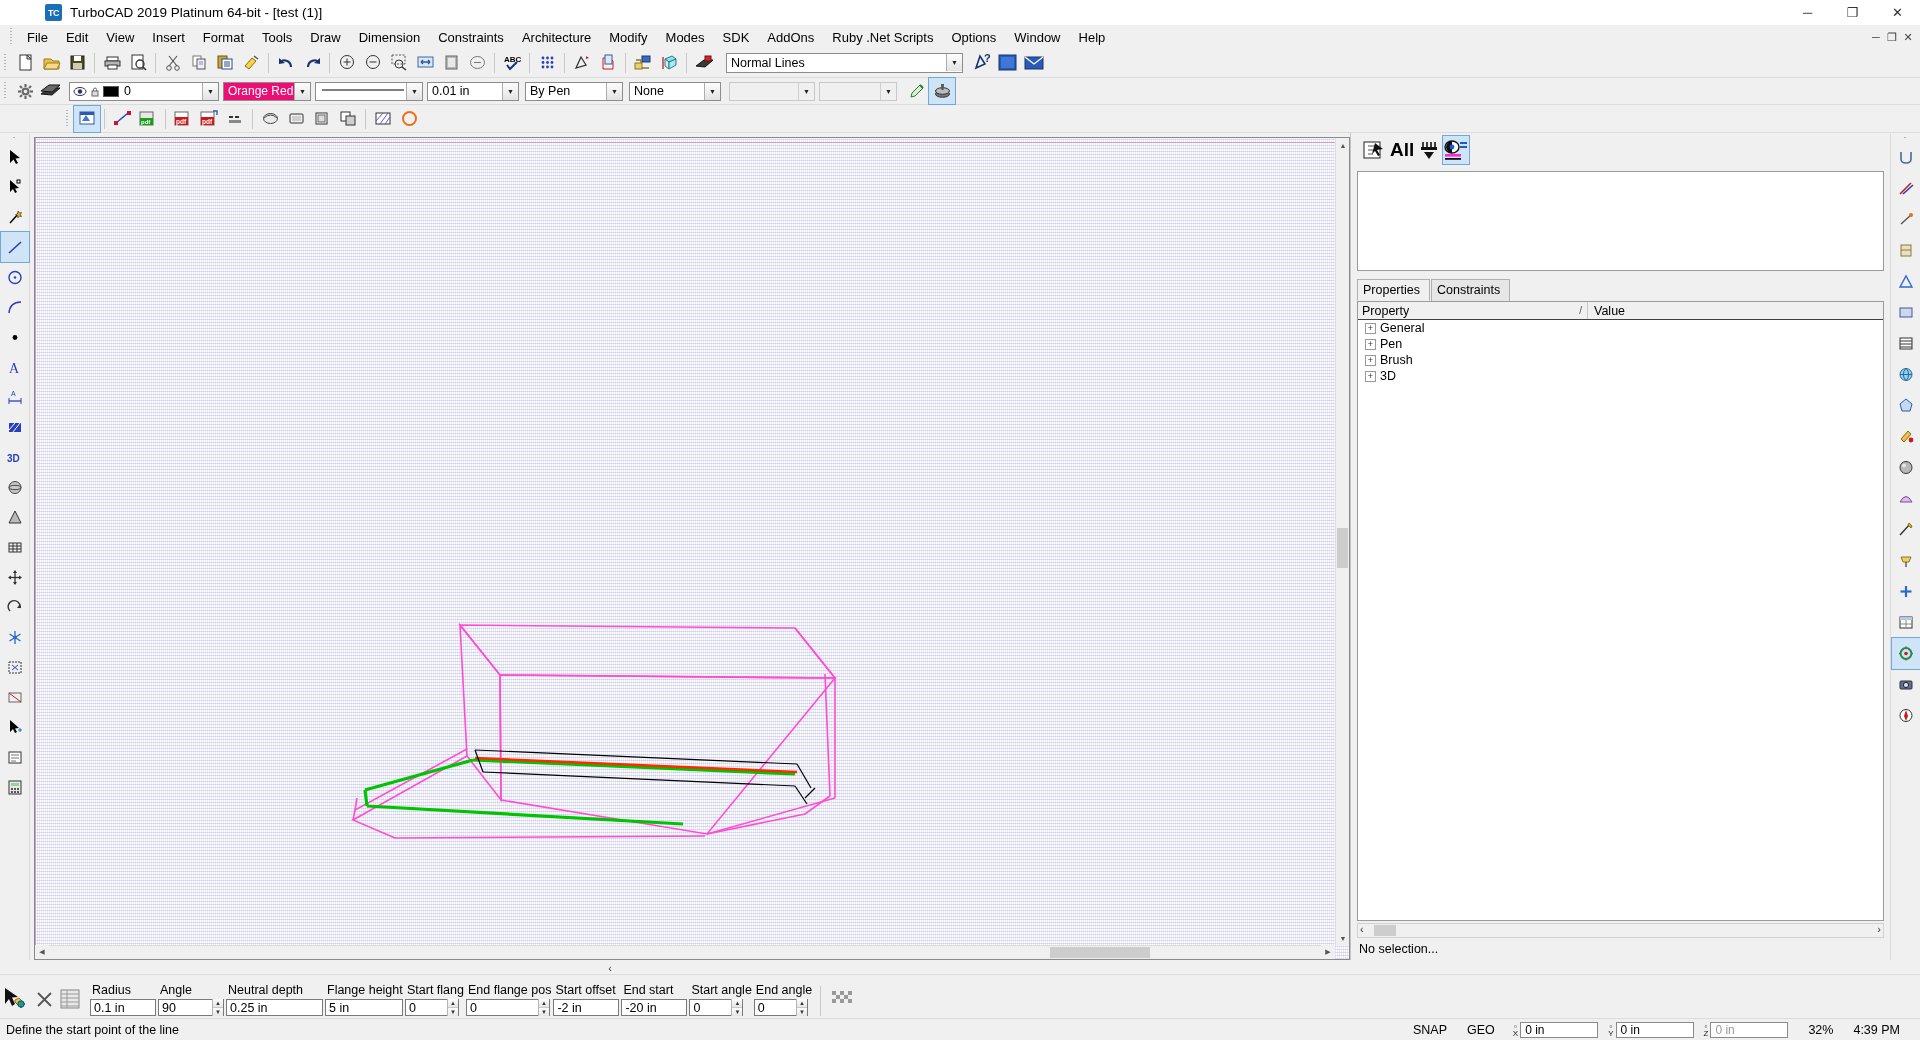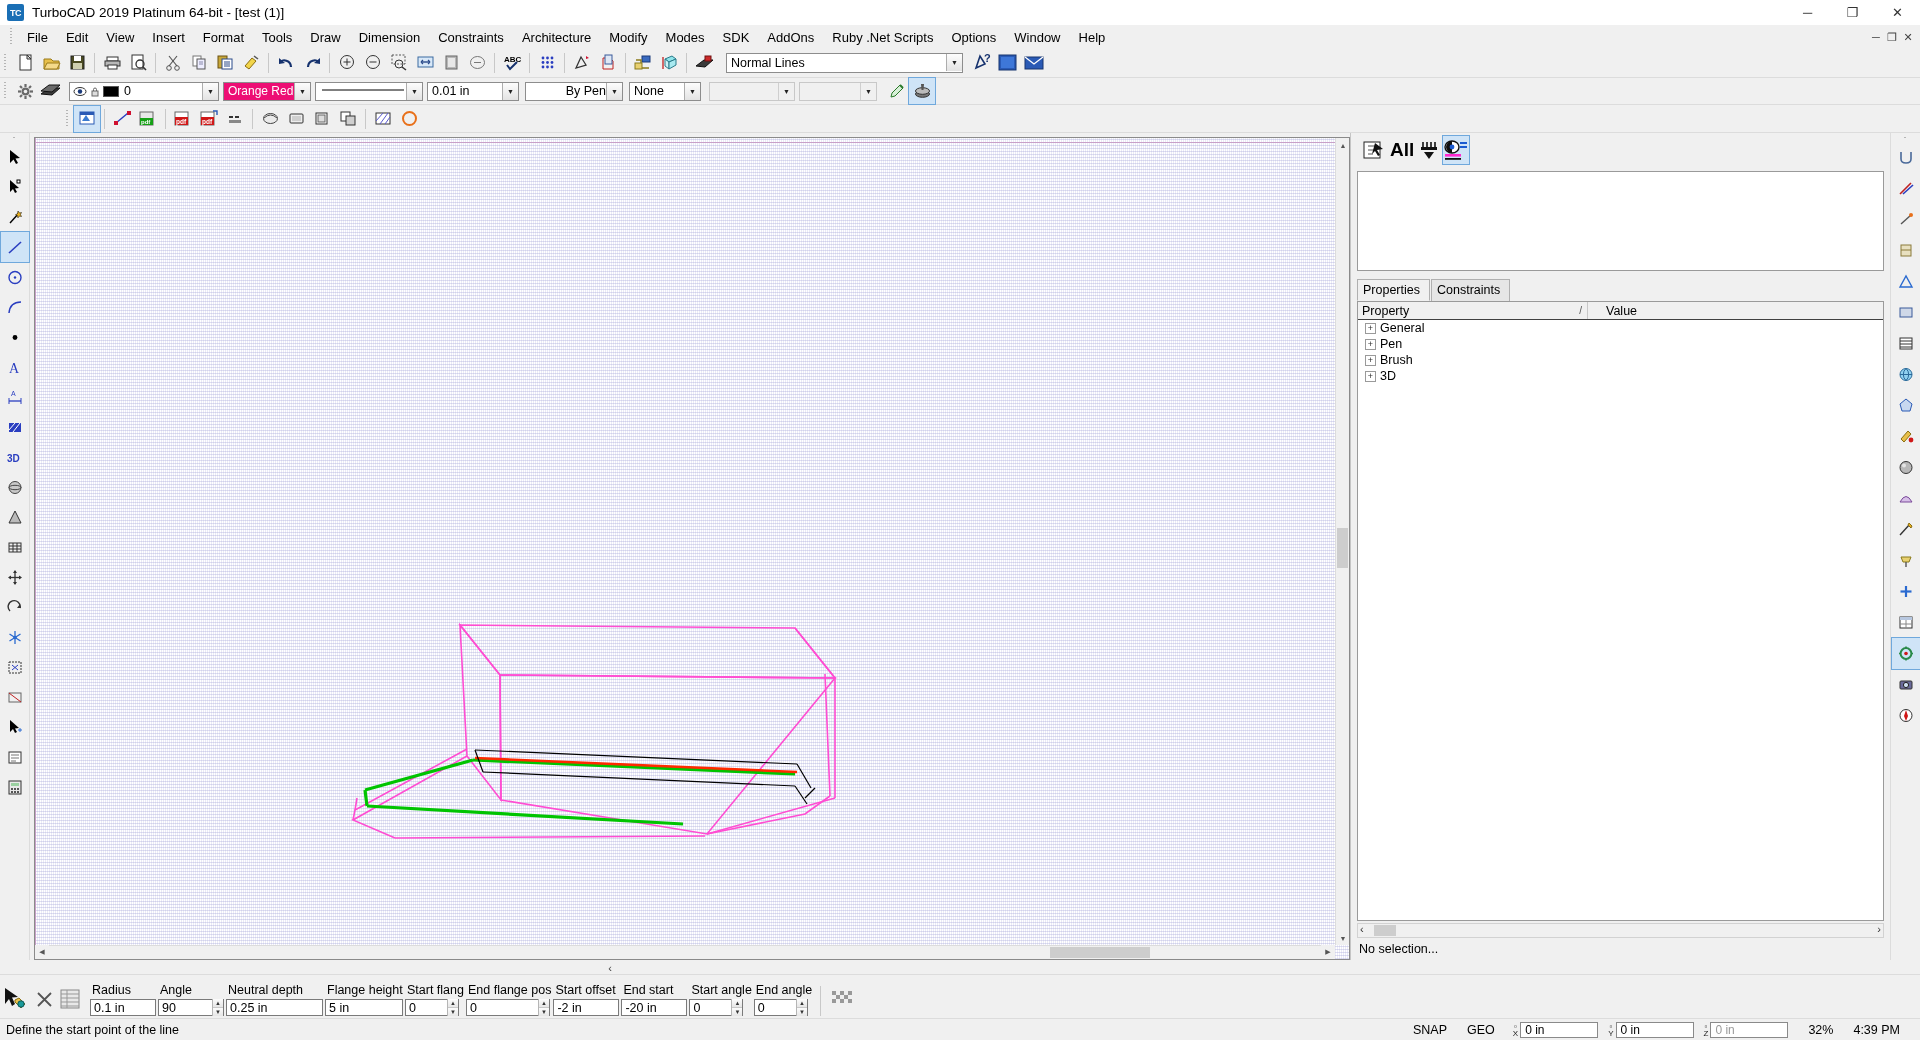--- a/index.html
+++ b/index.html
@@ -7,21 +7,21 @@
   body{
     font-family:"Liberation Sans", sans-serif;
     font-size:13px;
     background:#f0f0f0;
     color:#000;
     -webkit-font-smoothing:antialiased;
   }
   .app{ width:1920px; height:1040px; position:relative; display:flex; flex-direction:column; background:#f0f0f0; }
 
   
-  .titlebar{ height:26px; background:#ffffff; display:flex; align-items:center; flex:0 0 26px; border-bottom:1px solid #f0f0f0;}
+  .titlebar{ height:26px; background:#ffffff; display:flex; align-items:center; flex:0 0 26px; border-bottom:1px solid #f0f0f0;padding-left:38px;}
   .tb-icon{ width:17px;height:17px;margin-left:7px;margin-right:8px;background:#1a6fb5;color:#fff;
     font-size:9px;font-weight:bold;display:flex;align-items:center;justify-content:center;border-radius:2px;letter-spacing:-0.5px;}
   .tb-title{ font-size:13.5px; color:#000; }
   .tb-btns{ margin-left:auto; display:flex; height:26px; }
   .tb-btn{ width:45px;height:26px;display:flex;align-items:center;justify-content:center;font-size:13px;color:#333;}
 
   
   .menubar{ height:22px; background:#f0f0f0; display:flex; align-items:center; flex:0 0 22px; padding-left:6px; position:relative;}
   .menu-item{ padding:17px 9px; font-size:13px; color:#000; line-height:17px;}
   .menubar .win-btns{ position:absolute; right:4px; top:0; display:flex; align-items:center; height:22px; }
@@ -79,21 +79,21 @@
   .sp-title .ic{ width:15px;height:14px;display:flex;align-items:center;justify-content:center;}
   .sp-toolbar{ height:34px; display:flex; align-items:center; padding-left:10px; }
   .sp-listbox{ margin:4px 6px 0 6px; background:#fff; border:1px solid #9a9a9a; height:100px;}
   .sp-tabs{ display:flex; margin:8px 0 0 6px; font-size:12.5px; }
   .sp-tab{ padding:3px 9px 3px 5px; border:1px solid #b0b0b0; border-bottom:none; background:#e6e6e6; margin-right:1px;}
   .sp-tab.active{ background:#f0f0f0; border-bottom:1px solid #f0f0f0; position:relative; top:0;}
   .sp-grid{ flex:1; margin:0 6px; background:#fff; border:1px solid #9a9a9a; display:flex; flex-direction:column; min-height:0;}
   .grid-head{ display:flex; height:18px; background:#f0f0f0; border-bottom:1px solid #404040; font-size:12.5px;}
   .grid-head .c1{ width:230px; border-right:1px solid #c8c8c8; padding-left:4px; display:flex;align-items:center; position:relative;}
   .grid-head .c1 .sortmark{ position:absolute; right:5px; font-size:10px; color:#555;}
-  .grid-head .c2{ flex:1; padding-left:6px; display:flex;align-items:center;margin-left:12px;}
+  .grid-head .c2{ flex:1; padding-left:6px; display:flex;align-items:center;}
   .grid-body{ flex:1; overflow:hidden; }
   .grow{ display:flex; height:16px; font-size:12.5px; align-items:center;}
   .grow .exp{ width:11px;height:11px;border:1px solid #9a9a9a;margin:0 4px 0 7px;
       display:flex;align-items:center;justify-content:center;font-size:9px;line-height:9px;background:#fff;color:#333;}
   .grow .nm{ font-weight:normal; }
   .sp-hscroll{ height:15px; margin:2px 6px 0 6px; background:#f0f0f0; border:1px solid #d2d2d2; position:relative;}
   .sp-status{ height:22px; display:flex; align-items:center; padding-left:8px; font-size:12.5px;}
 
   
   .inspector{ height:44px; flex:0 0 44px; background:#f0f0f0; display:flex; align-items:flex-end;
@@ -435,25 +435,25 @@
       </span>
       <span class="arrow">▼</span>
     </div>
 
     <div class="combo" style="width:92px;margin-left:4px;">
       <span class="txt">0.01 in</span>
       <span class="arrow">▼</span>
     </div>
 
     <div class="combo" style="width:98px;margin-left:6px;">
-      <span class="txt" style="text-align:right">By Pen</span>
+      <span class="txt" style="text-align:left">By Pen</span>
       <span class="arrow">▼</span>
     </div>
 
-    <div class="combo" style="width:72px;margin-left:6px;">
+    <div class="combo" style="width:92px;margin-left:6px;">
       <span class="txt">None</span>
       <span class="arrow">▼</span>
     </div>
 
     <div class="combo flat" style="width:86px;margin-left:8px;background:#f0f0f0;border-color:#c8c8c8;">
       <span class="txt"></span>
       <span class="arrow">▼</span>
     </div>
     <div class="combo flat" style="width:78px;margin-left:4px;background:#f0f0f0;border-color:#c8c8c8;">
       <span class="txt"></span>

